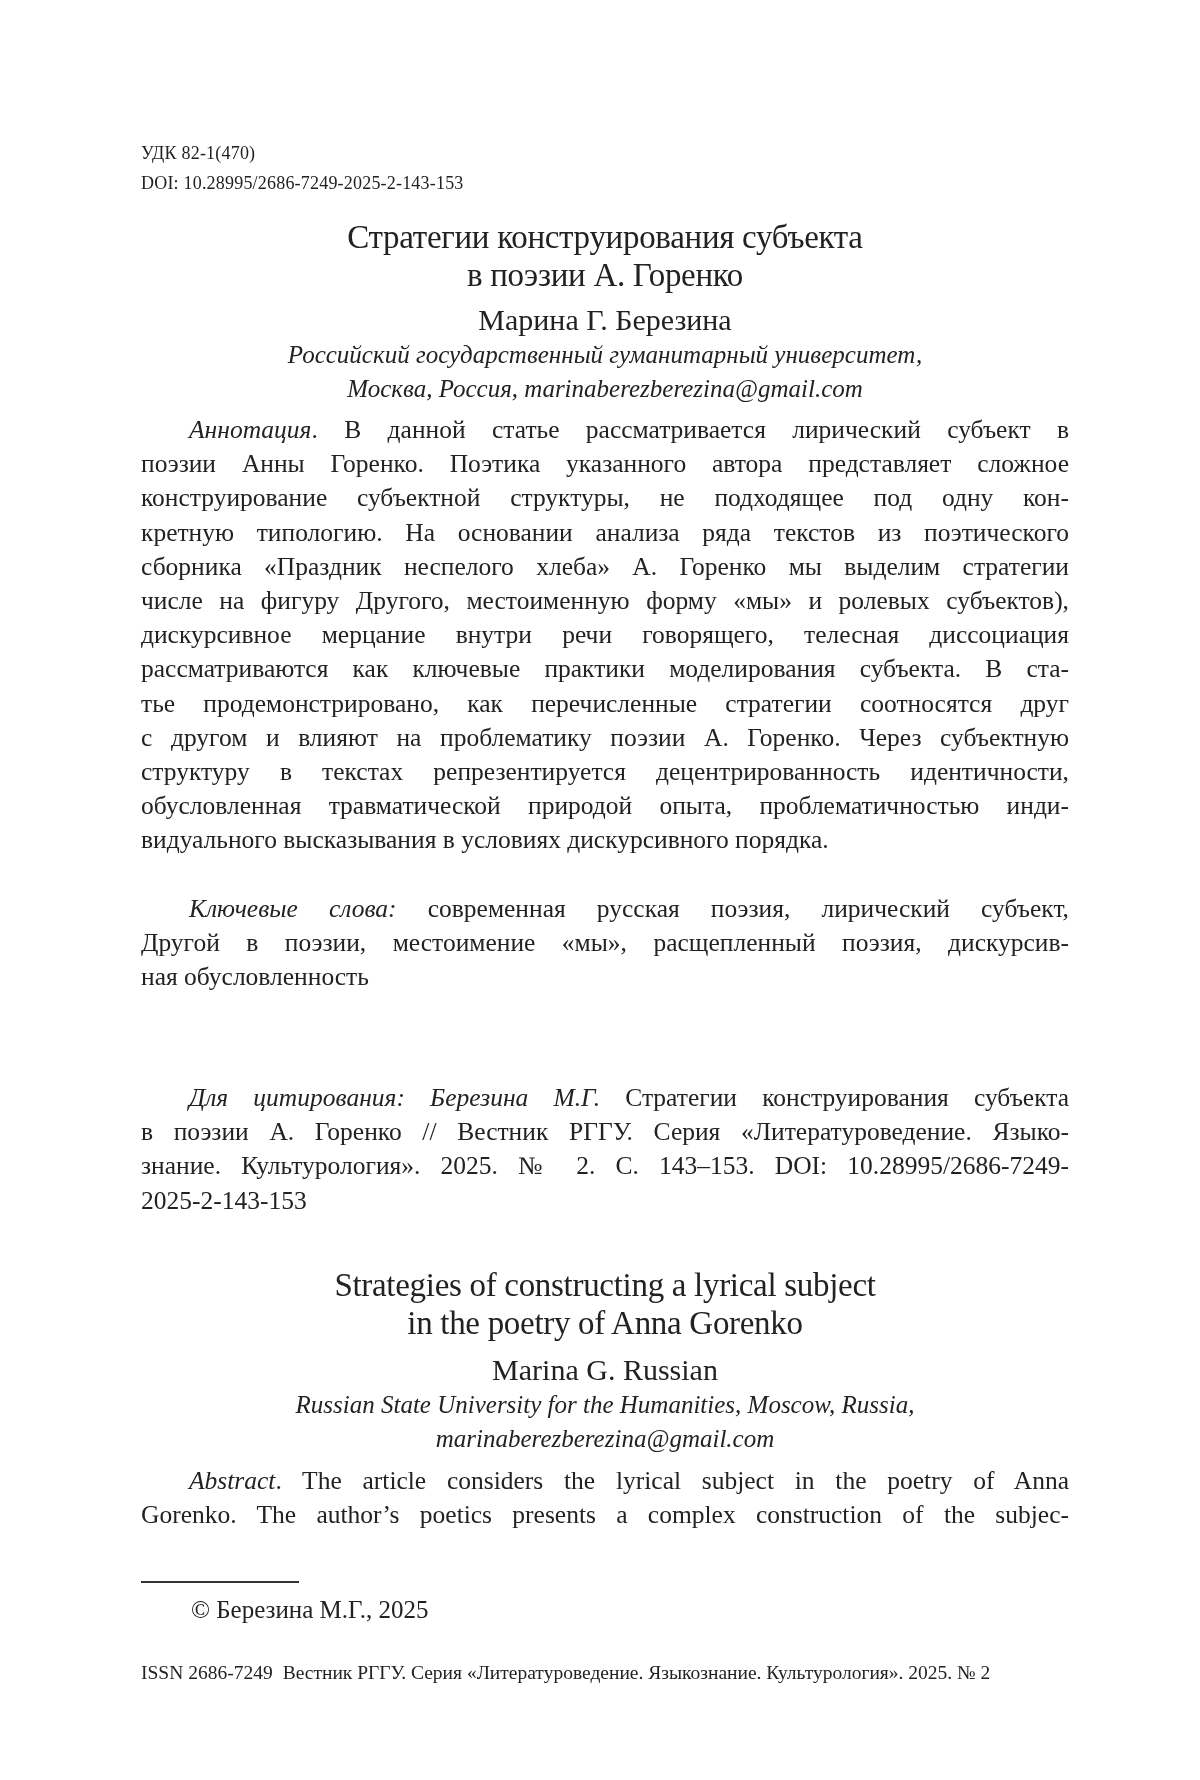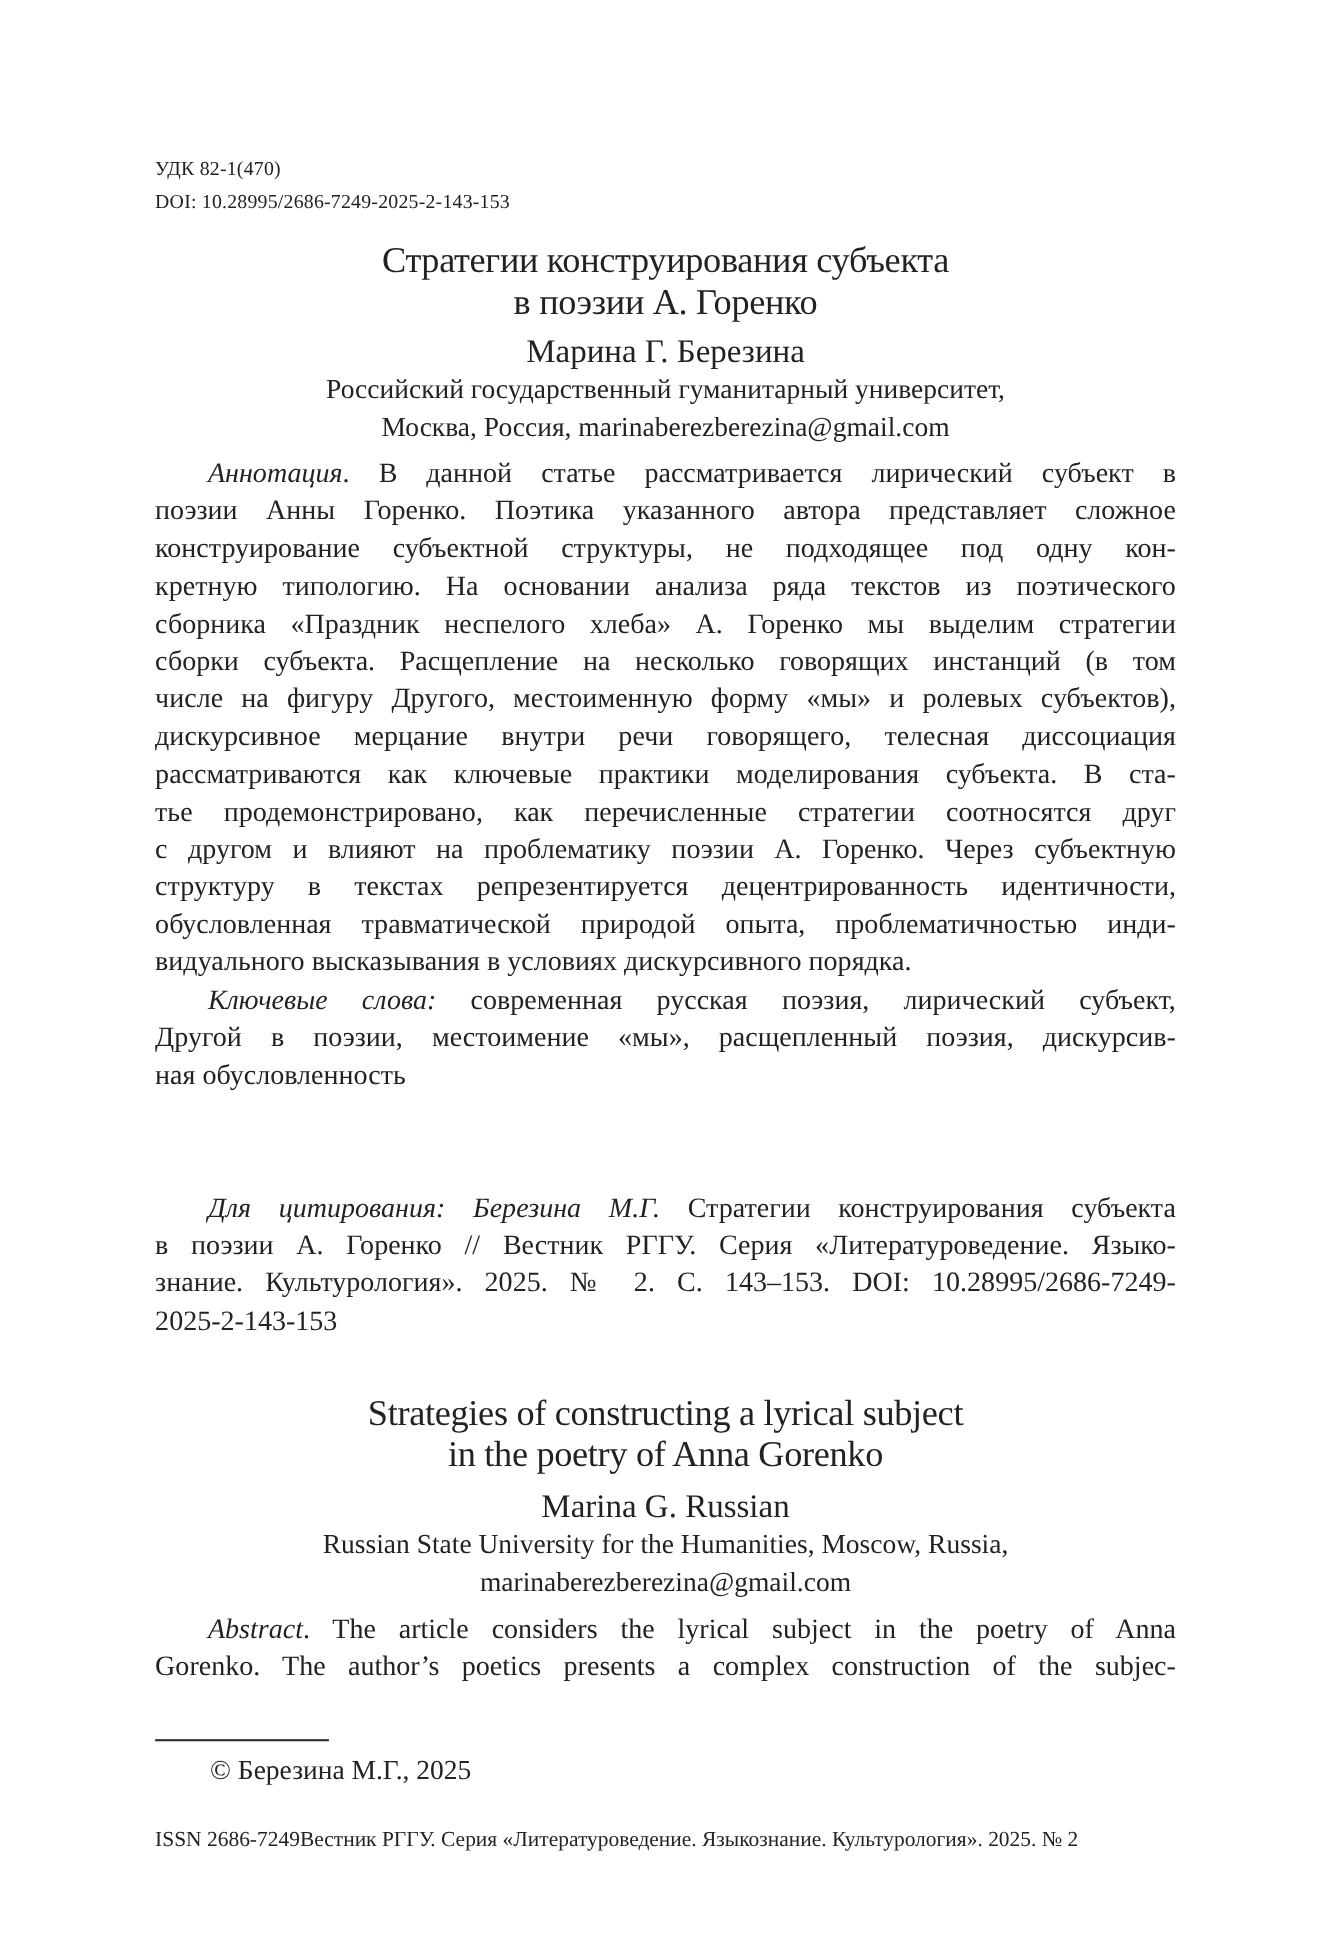--- a/index.html
+++ b/index.html
@@ -3,30 +3,30 @@
 <meta charset="utf-8">
 <style>
   html, body { margin: 0; padding: 0; background: #ffffff; }
   body { width: 1200px; height: 1780px; position: relative; overflow: hidden;
          font-family: "Liberation Serif", "DejaVu Serif", serif; color: #222; }
   .page { position: absolute; left: 141px; top: 0; width: 928px; }
   .meta { position: absolute; left: 0; font-size: 18px; line-height: 34px; letter-spacing: 0.2px; }
   .center { position: absolute; left: 0; width: 928px; text-align: center; }
   .title { font-size: 33px; line-height: 38px; letter-spacing: -0.3px; }
   .author { font-size: 30px; line-height: 36px; text-align: center; }
-  .affil { font-size: 25px; line-height: 34px; }
+  .affil { font-style: italic; font-size: 25px; line-height: 34px; }
   .para { position: absolute; left: 0; width: 928px; font-size: 25.5px; line-height: 34.2px; }
   .line { display: block; text-align: justify; text-align-last: justify; height: 34.2px; white-space: nowrap; overflow: visible; }
   .line.last { text-align-last: left; }
   .line.indent { padding-left: 48px; }
   .it { font-style: italic; }
   .rule { position: absolute; left: 0; top: 1581px; width: 158px; height: 2px; background: #333; }
   .copyright { position: absolute; left: 50px; top: 1594px; font-size: 25px; line-height: 32px; }
   .footer { position: absolute; left: 0; width: 928px; top: 1660px; font-size: 19.5px; line-height: 26px; white-space: nowrap; }
-  .footer .issn { }
+  .footer .issn { margin-right: 10px; }
 </style>
 </head>
 <body>
 
 <div class="page">
 
   <div class="meta" style="top:136px">УДК 82-1(470)</div>
   <div class="meta" style="top:166px">DOI: 10.28995/2686-7249-2025-2-143-153</div>
 
   <div class="center title" style="top:218px">
@@ -38,21 +38,20 @@
     <div>Российский государственный гуманитарный университет,</div>
     <div>Москва, Россия, marinaberezberezina@gmail.com</div>
   </div>
 
   <div class="para" style="top:413px">
     <span class="line indent"><span class="it">Аннотация</span><span>. В данной статье рассматривается лирический субъект в</span></span>
     <span class="line">поэзии Анны Горенко. Поэтика указанного автора представляет сложное</span>
     <span class="line">конструирование субъектной структуры, не подходящее под одну кон-</span>
     <span class="line">кретную типологию. На основании анализа ряда текстов из поэтического</span>
     <span class="line">сборника «Праздник неспелого хлеба» А. Горенко мы выделим стратегии</span>
-    <span class="line">сборки субъекта. Расщепление на несколько говорящих инстанций (в том</span>
     <span class="line">числе на фигуру Другого, местоименную форму «мы» и ролевых субъектов),</span>
     <span class="line">дискурсивное мерцание внутри речи говорящего, телесная диссоциация</span>
     <span class="line">рассматриваются как ключевые практики моделирования субъекта. В ста-</span>
     <span class="line">тье продемонстрировано, как перечисленные стратегии соотносятся друг</span>
     <span class="line">с другом и влияют на проблематику поэзии А. Горенко. Через субъектную</span>
     <span class="line">структуру в текстах репрезентируется децентрированность идентичности,</span>
     <span class="line">обусловленная травматической природой опыта, проблематичностью инди-</span>
     <span class="line last">видуального высказывания в условиях дискурсивного порядка.</span>
   </div>
 

